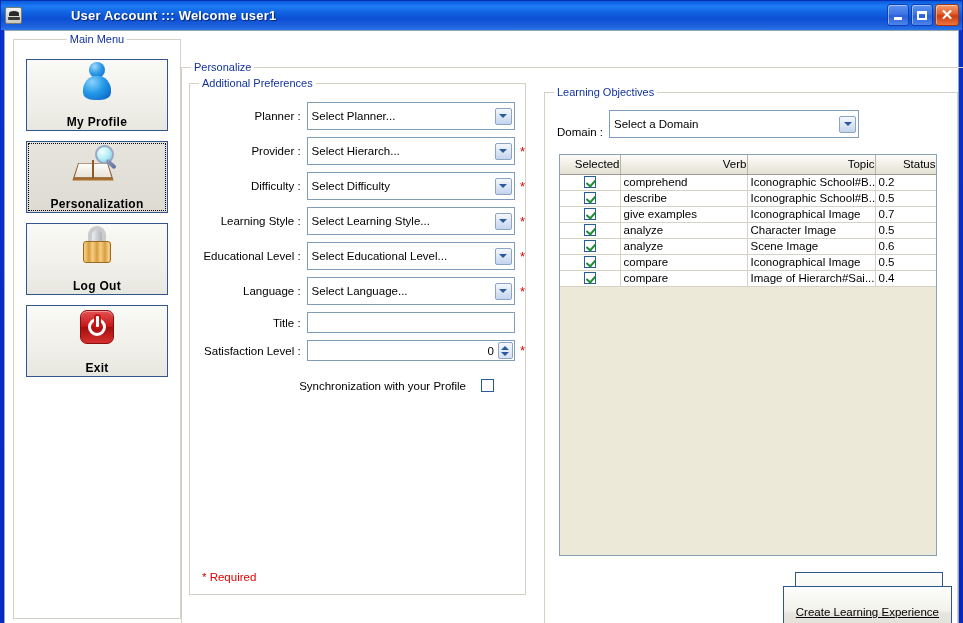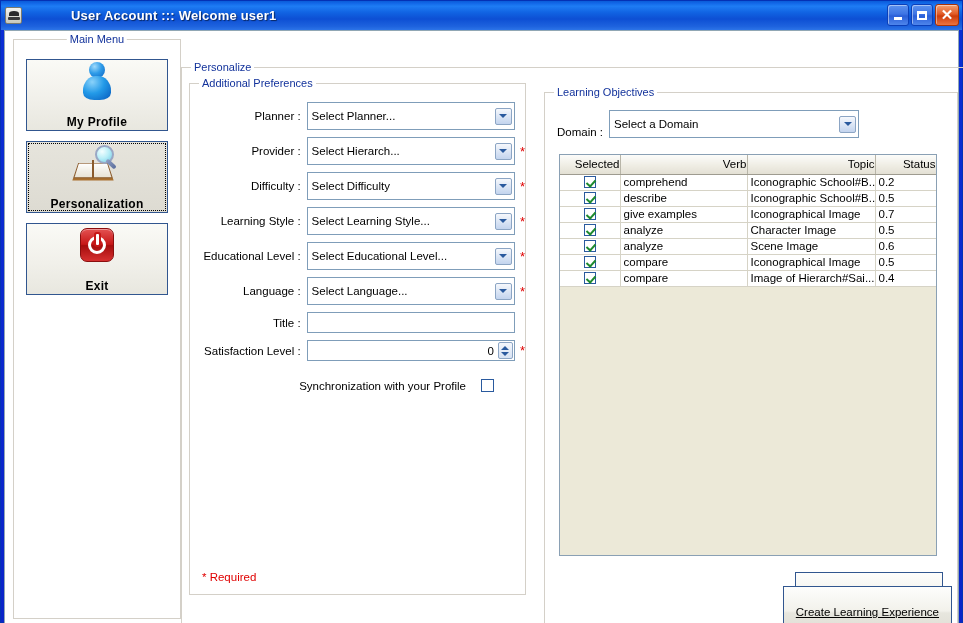--- a/index.html
+++ b/index.html
@@ -356,20 +356,29 @@
             <div class="ic-book">
                 <div class="pg"></div>
                 <div class="spine"></div>
                 <div class="lens"></div>
                 <div class="handle"></div>
               </div>
           </div>
           <div class="lbl">Personalization</div>
         </div>
 
+        <div class="mbtn">
+          <div class="ico">
+            <div class="ic-lock">
+                <div class="shackle"></div>
+                <div class="bodyl"></div>
+              </div>
+          </div>
+          <div class="lbl">Log Out</div>
+        </div>
 
         <div class="mbtn">
           <div class="ico">
             <div class="ic-power">
                 <div class="ring">
                   <div class="bar"></div>
                 </div>
               </div>
           </div>
           <div class="lbl">Exit</div>

